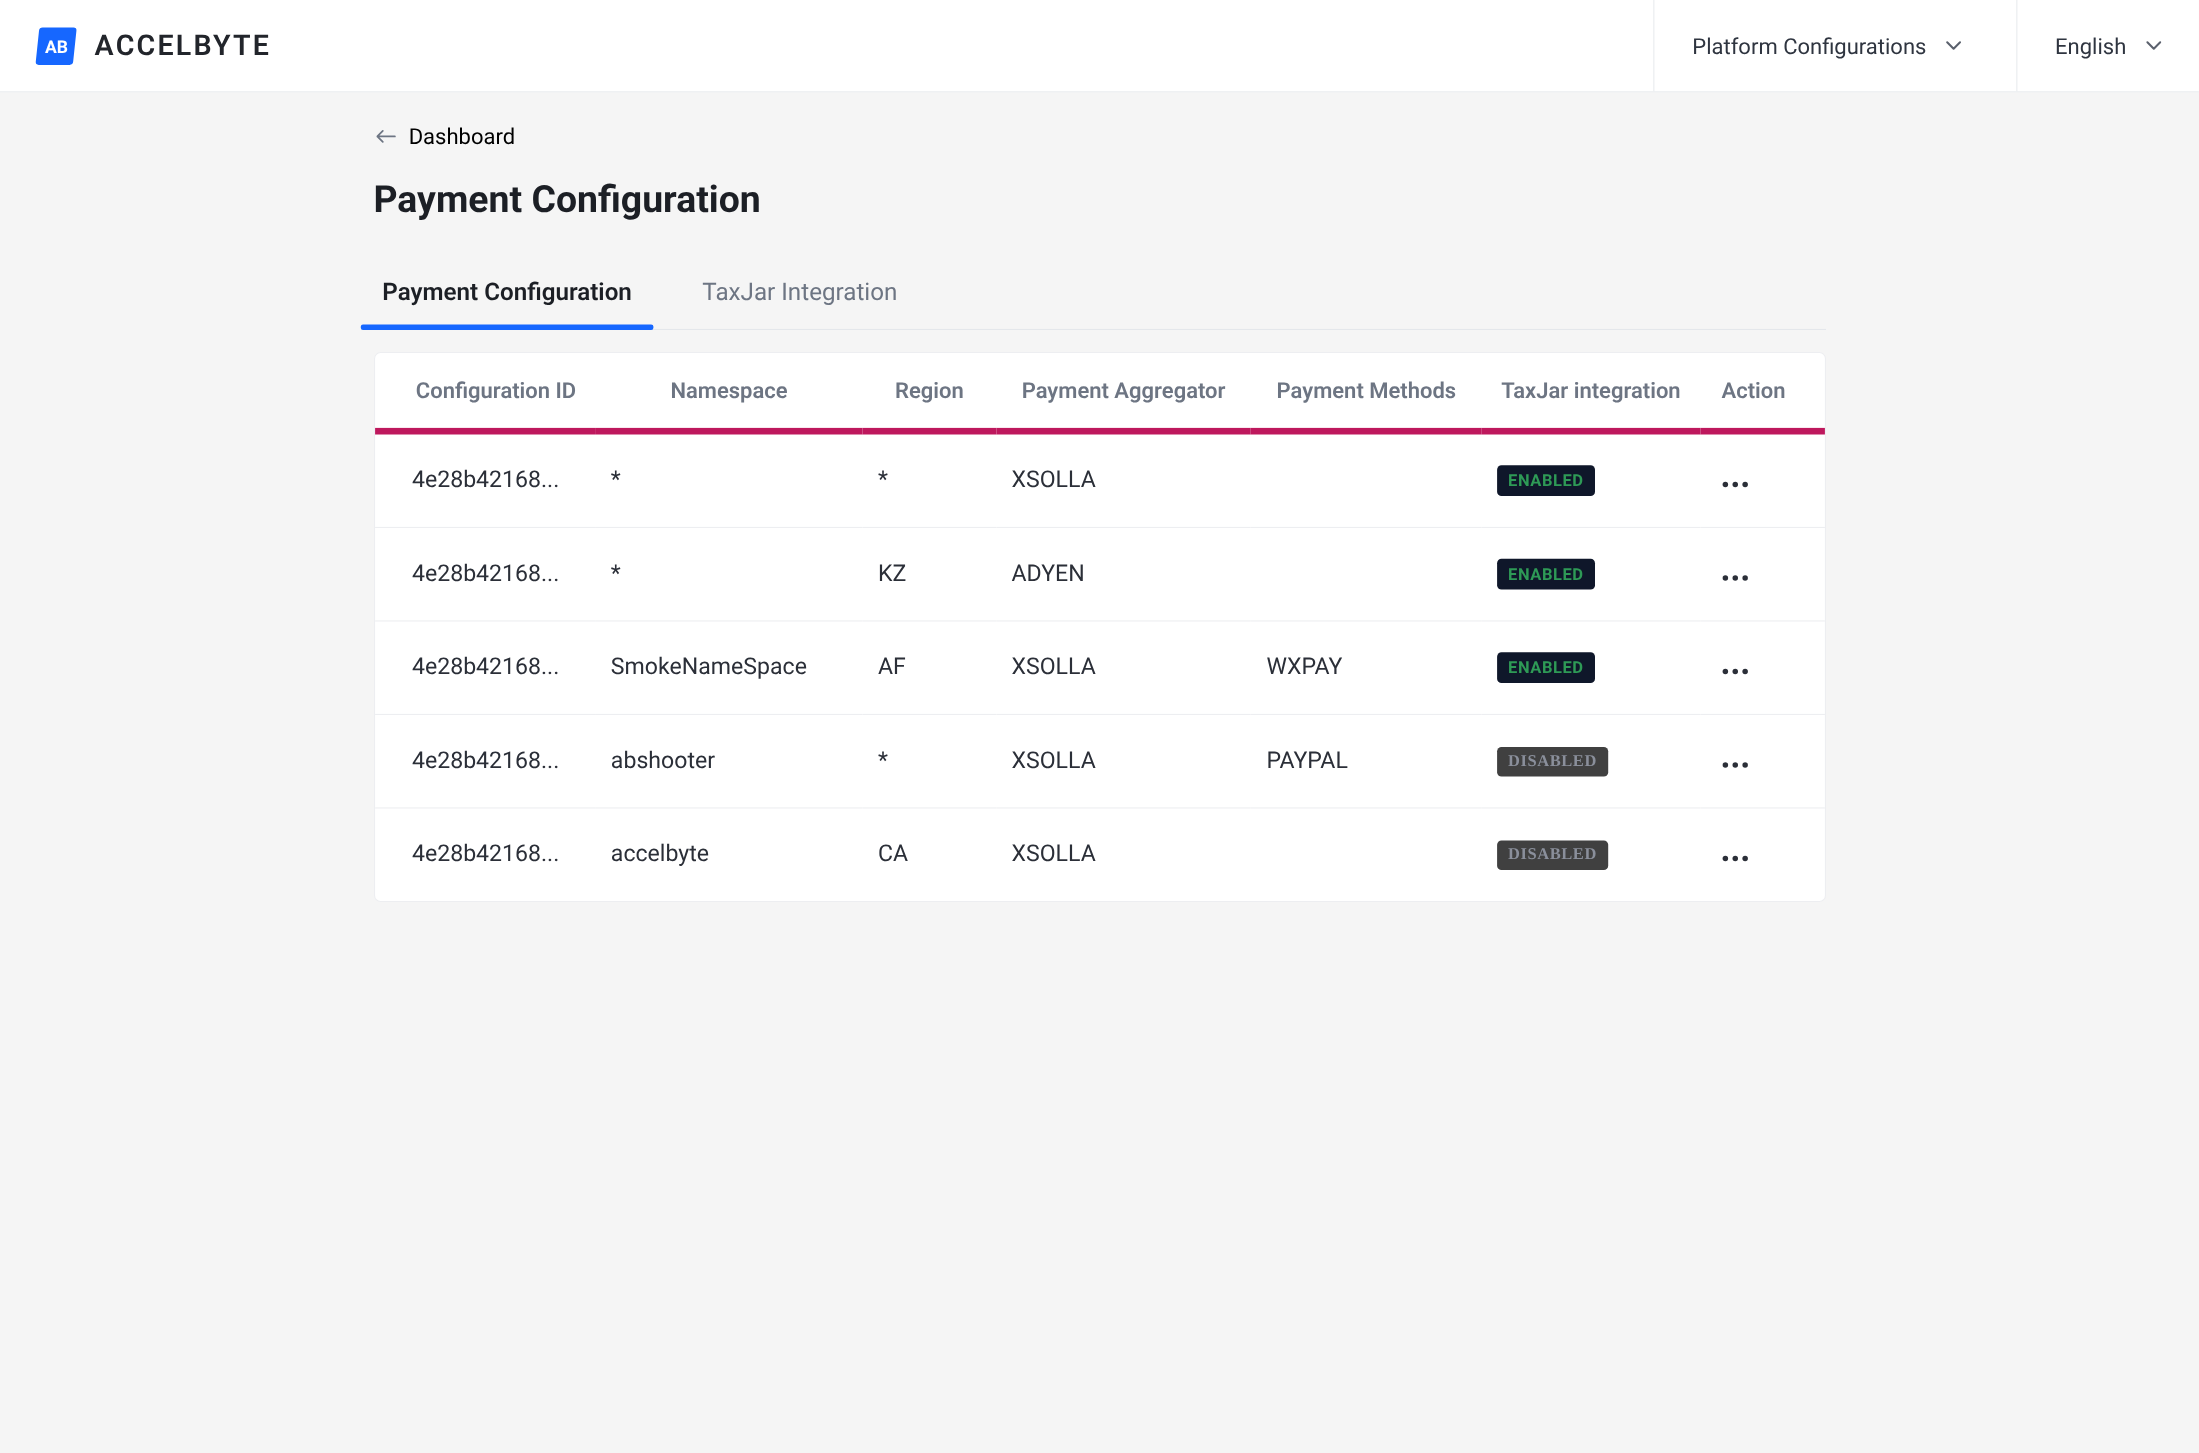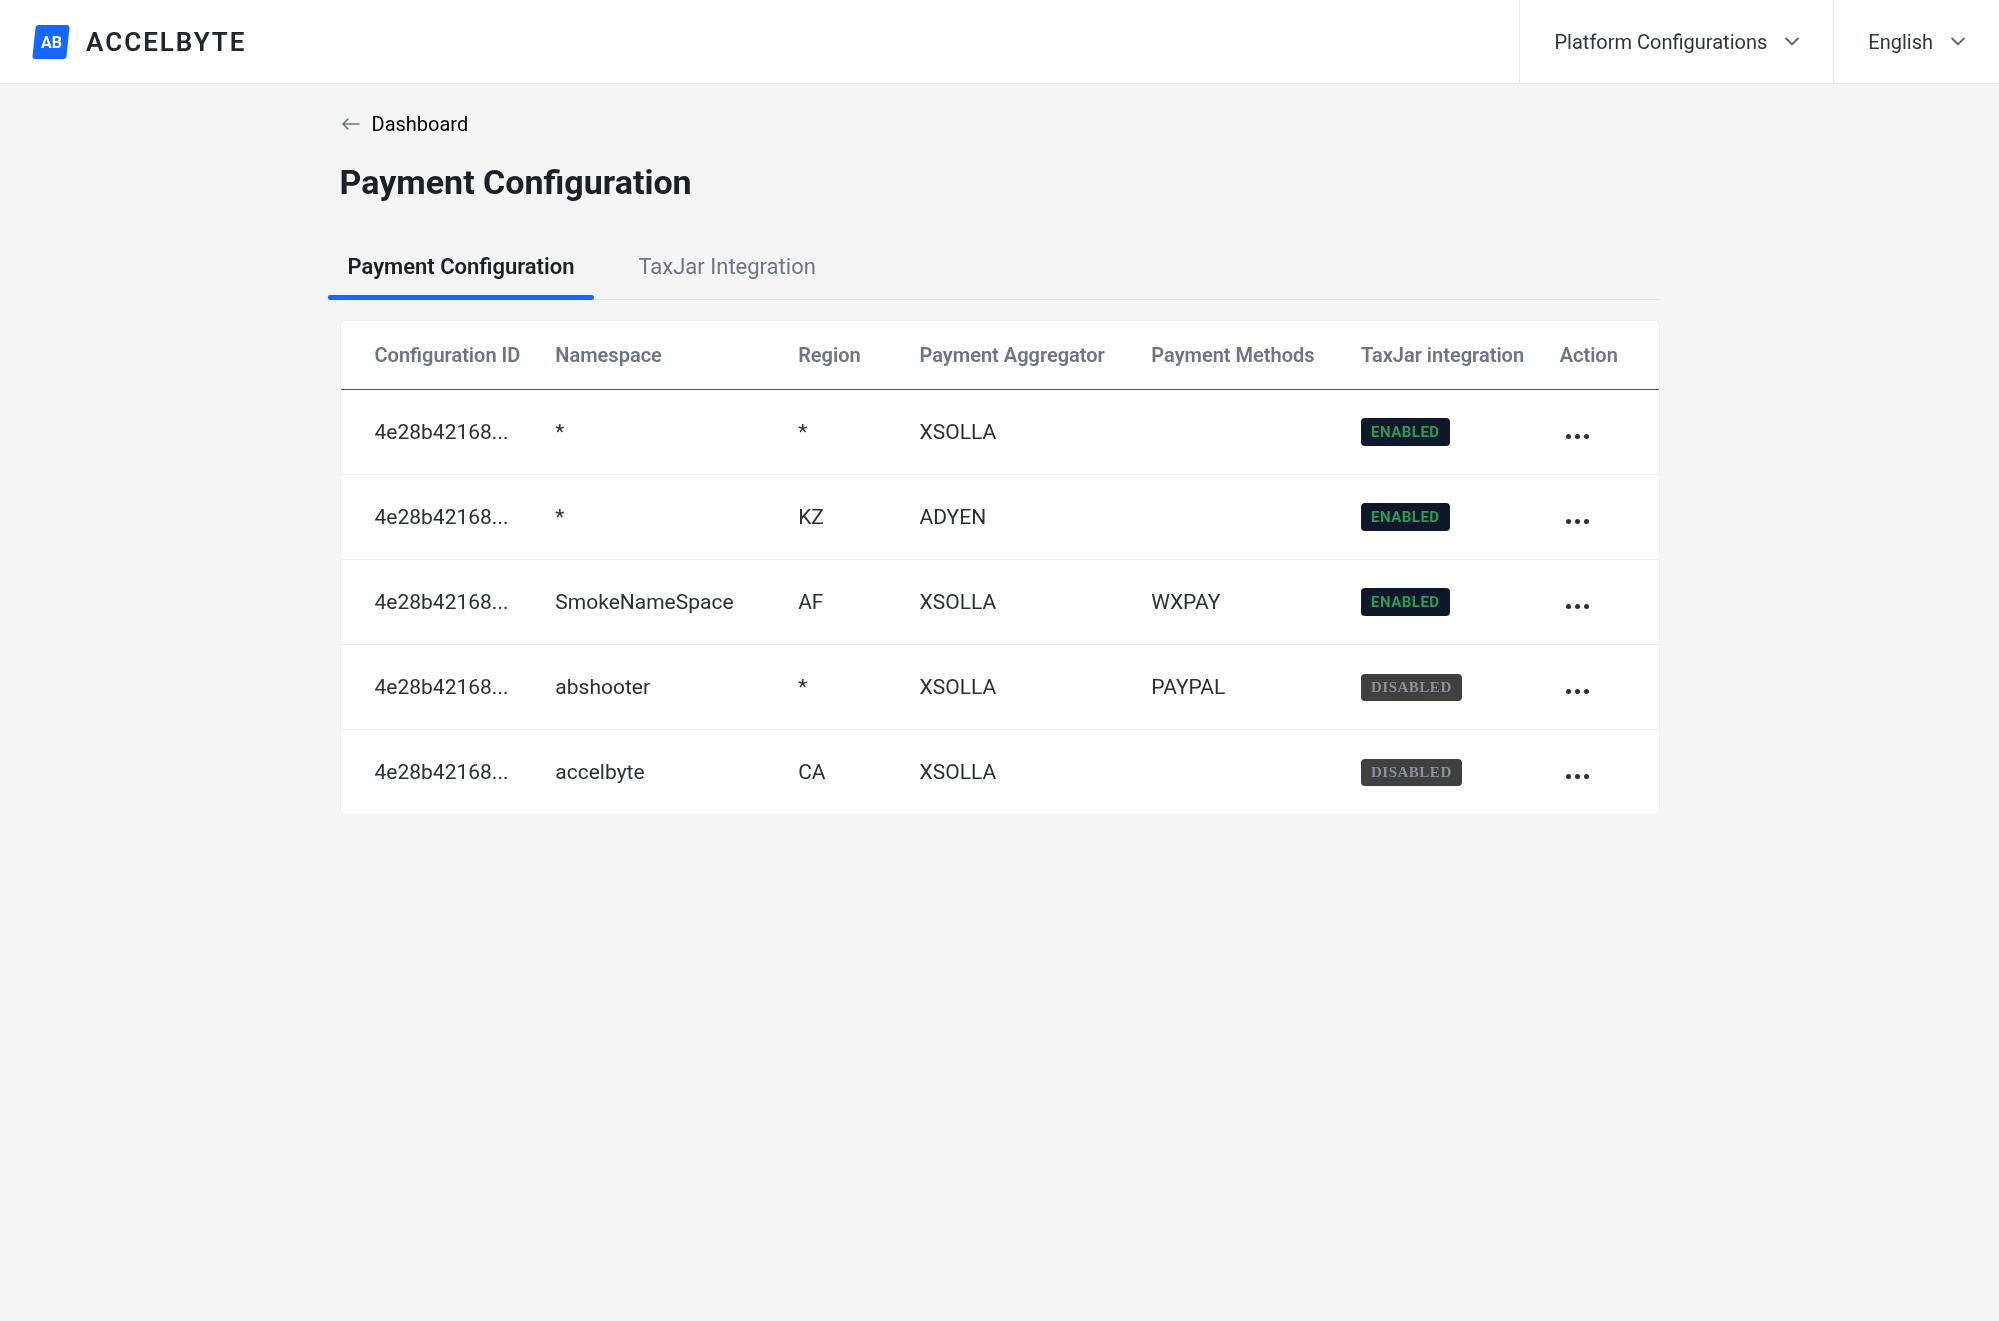--- a/index.html
+++ b/index.html
@@ -12,21 +12,21 @@
       width: 34px; height: 34px; background: #1667ff; color: #fff;
       display: flex; align-items: center; justify-content: center;
       font-weight: 700; font-size: 16px; border-radius: 3px;
       transform: skewX(-6deg);
     }
     .brand-logo span { transform: skewX(6deg); }
     .brand-text { font-size: 26px; font-weight: 600; letter-spacing: 2px; }
 
     .topbar-spacer { flex: 1; }
 
-    .topmenu { display: flex; }
+    .topmenu { display: flex; gap: 16px; }
     .topmenu-item {
       display: flex; align-items: center; gap: 18px;
       padding: 0 34px; border-left: 1px solid #e9ebee;
       color: #2f3540; font-size: 20px; cursor: pointer;
     }
     .chevron { width: 14px; height: 14px; display: inline-flex; align-items: center; justify-content: center; }
     .chevron svg { width: 14px; height: 10px; }
 
     
     .page { max-width: 1320px; margin: 0 auto; padding: 22px 0 60px; }
@@ -50,21 +50,21 @@
 
     .btn-primary {
       display: inline-flex; align-items: center; gap: 20px;
       background: #1667ff; color: #fff; border: 3px solid #e63a2b;
       padding: 10px 24px; font-size: 21px; border-radius: 6px; cursor: pointer; font-weight: 500;
     }
     .btn-primary .plus { font-size: 22px; line-height: 1; font-weight: 300; }
 
     
     table { width: 100%; border-collapse: collapse; }
-    th { text-align: left; font-weight: 600; color: #6d7583; font-size: 20px; padding: 22px 14px; border-bottom: 1px solid #be185d; }
+    th { text-align: center; font-weight: 600; color: #6d7583; font-size: 20px; padding: 22px 14px; border-bottom: 6px solid #be185d; }
     th:first-child, td:first-child { padding-left: 34px; }
     th:last-child, td:last-child { padding-right: 30px; }
     td { padding: 28px 14px; border-bottom: 1px solid #edeef1; font-size: 21px; color: #2b2f38; }
     tr:last-child td { border-bottom: none; }
 
     .badge { display:inline-block; padding: 5px 10px; font-size: 15px; font-weight: 700; letter-spacing: .5px; border-radius: 4px; }
     .badge-enabled { background: #0f172a; color: #2e9a56; }
     .badge-disabled { background: #404040; color: #8a8f9b; font-family: Liberation Serif, serif; }
 
     .action-dots { display: inline-flex; gap: 4px; cursor: pointer; padding: 6px; }

